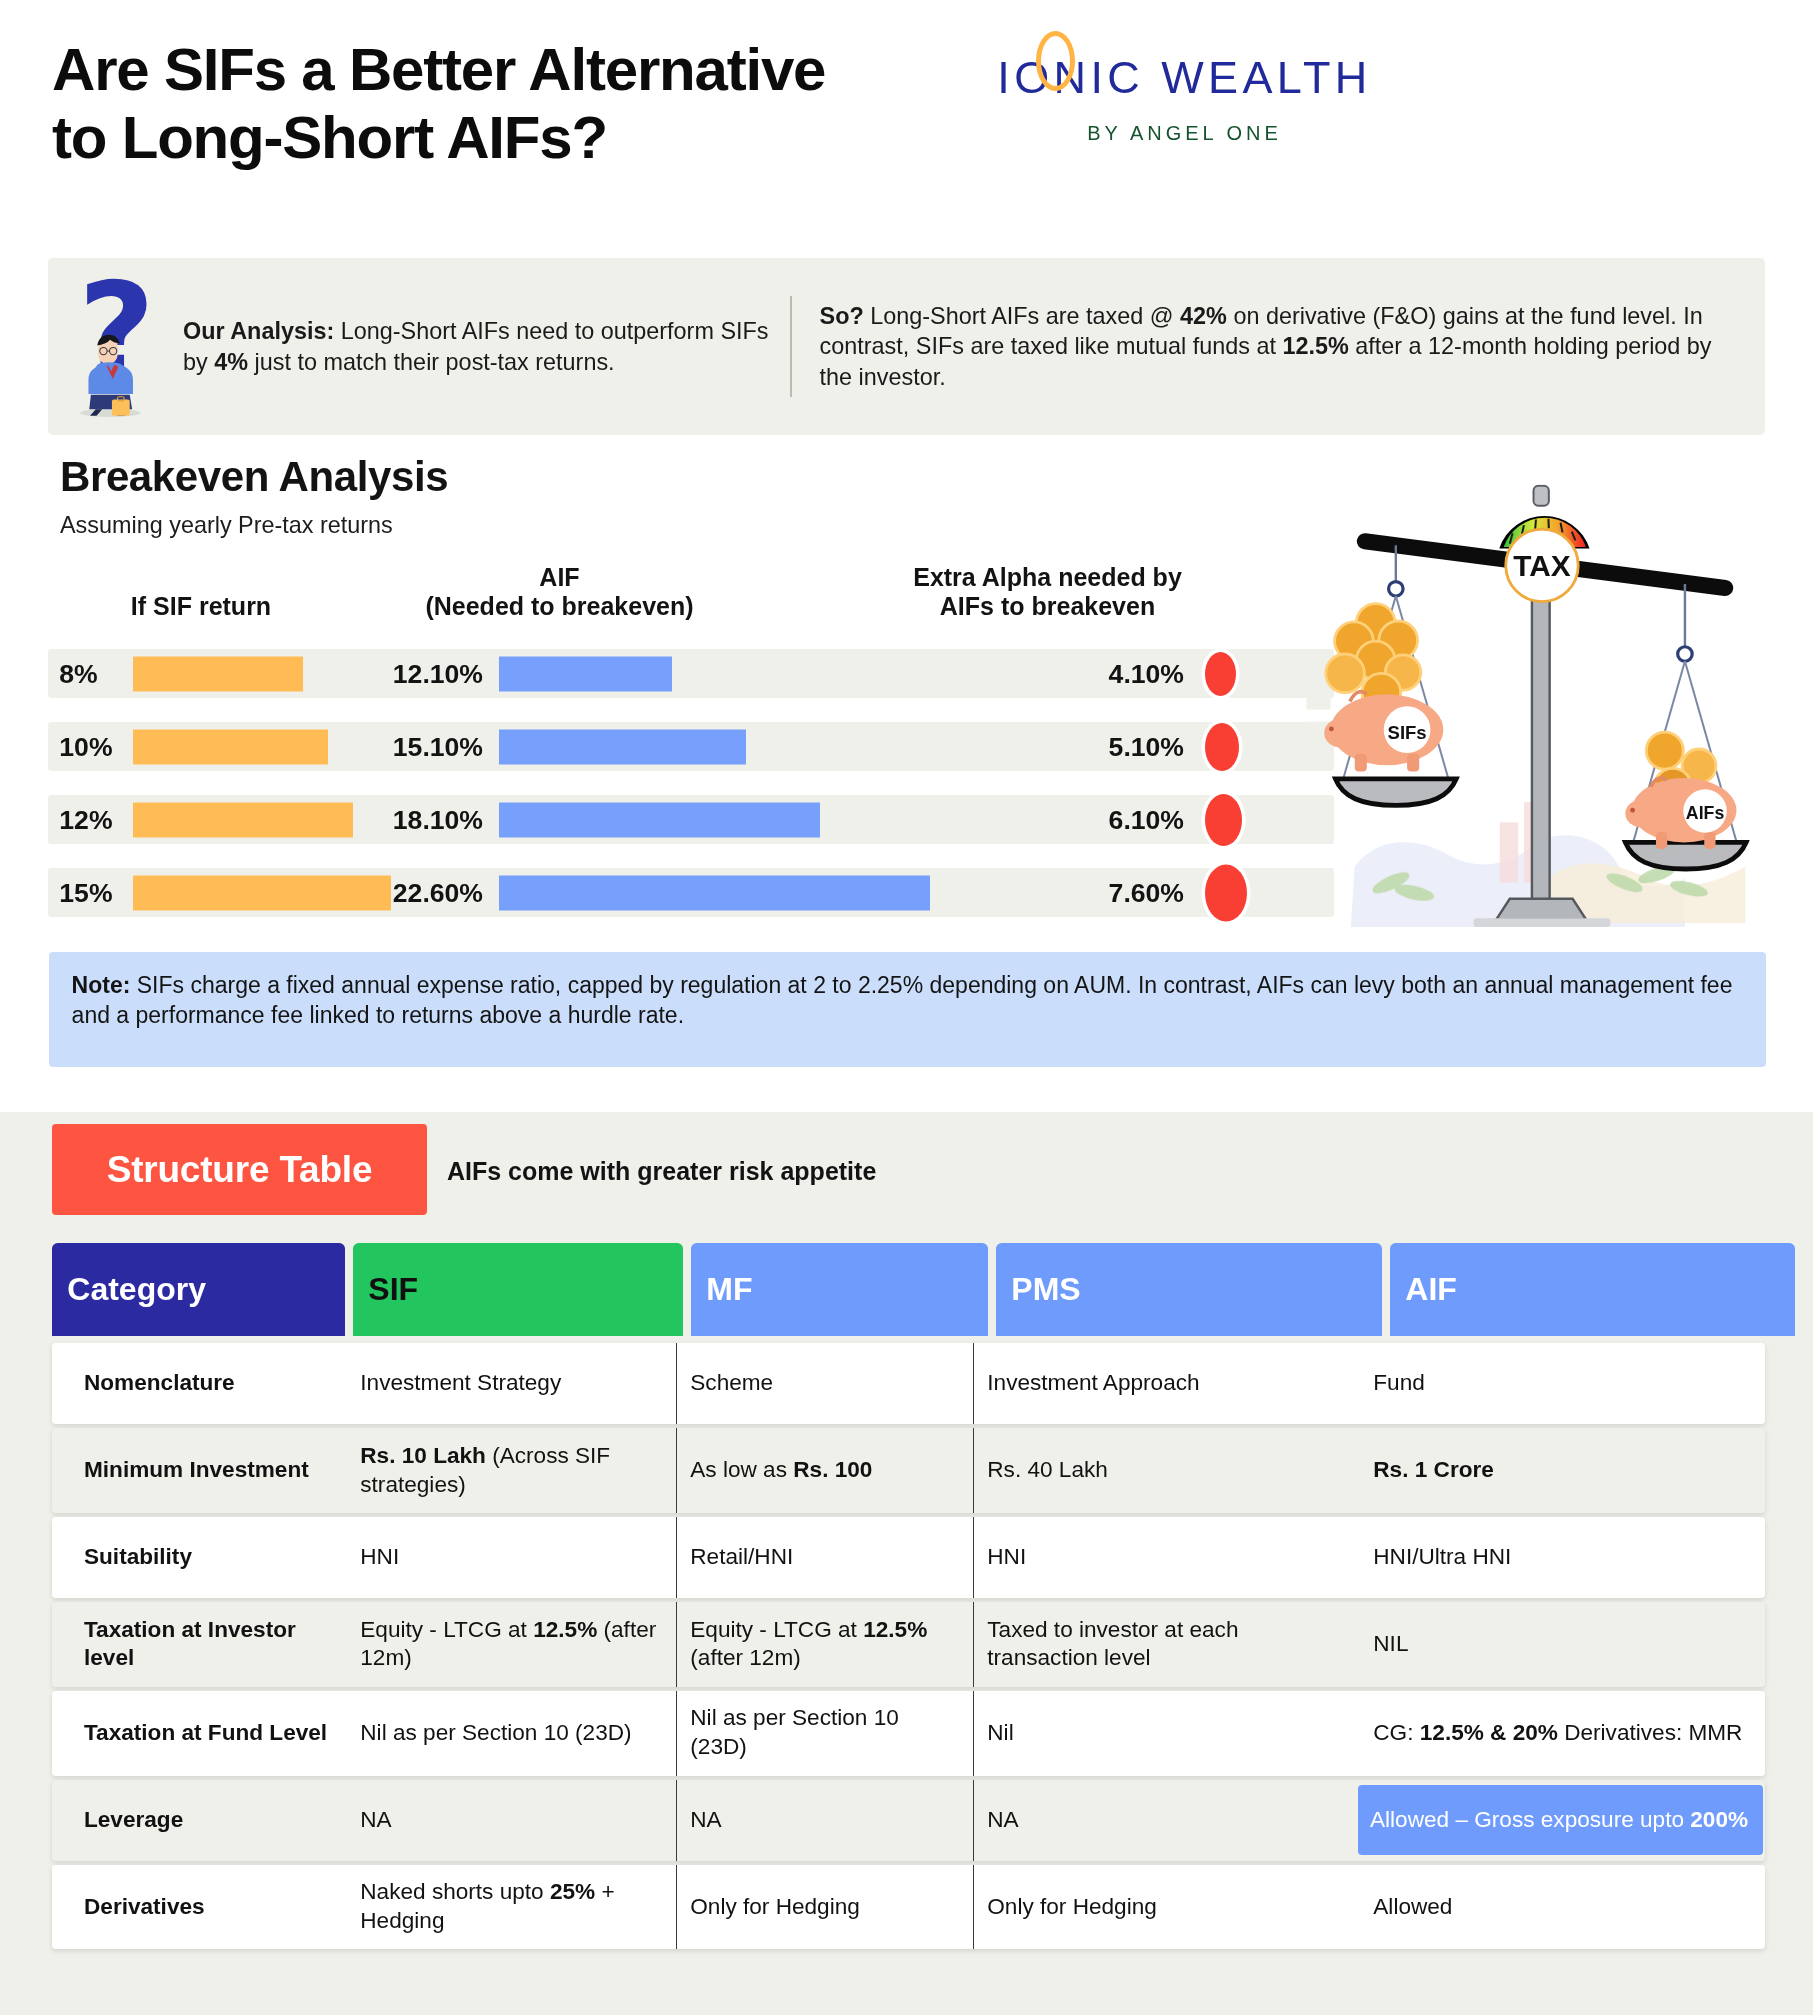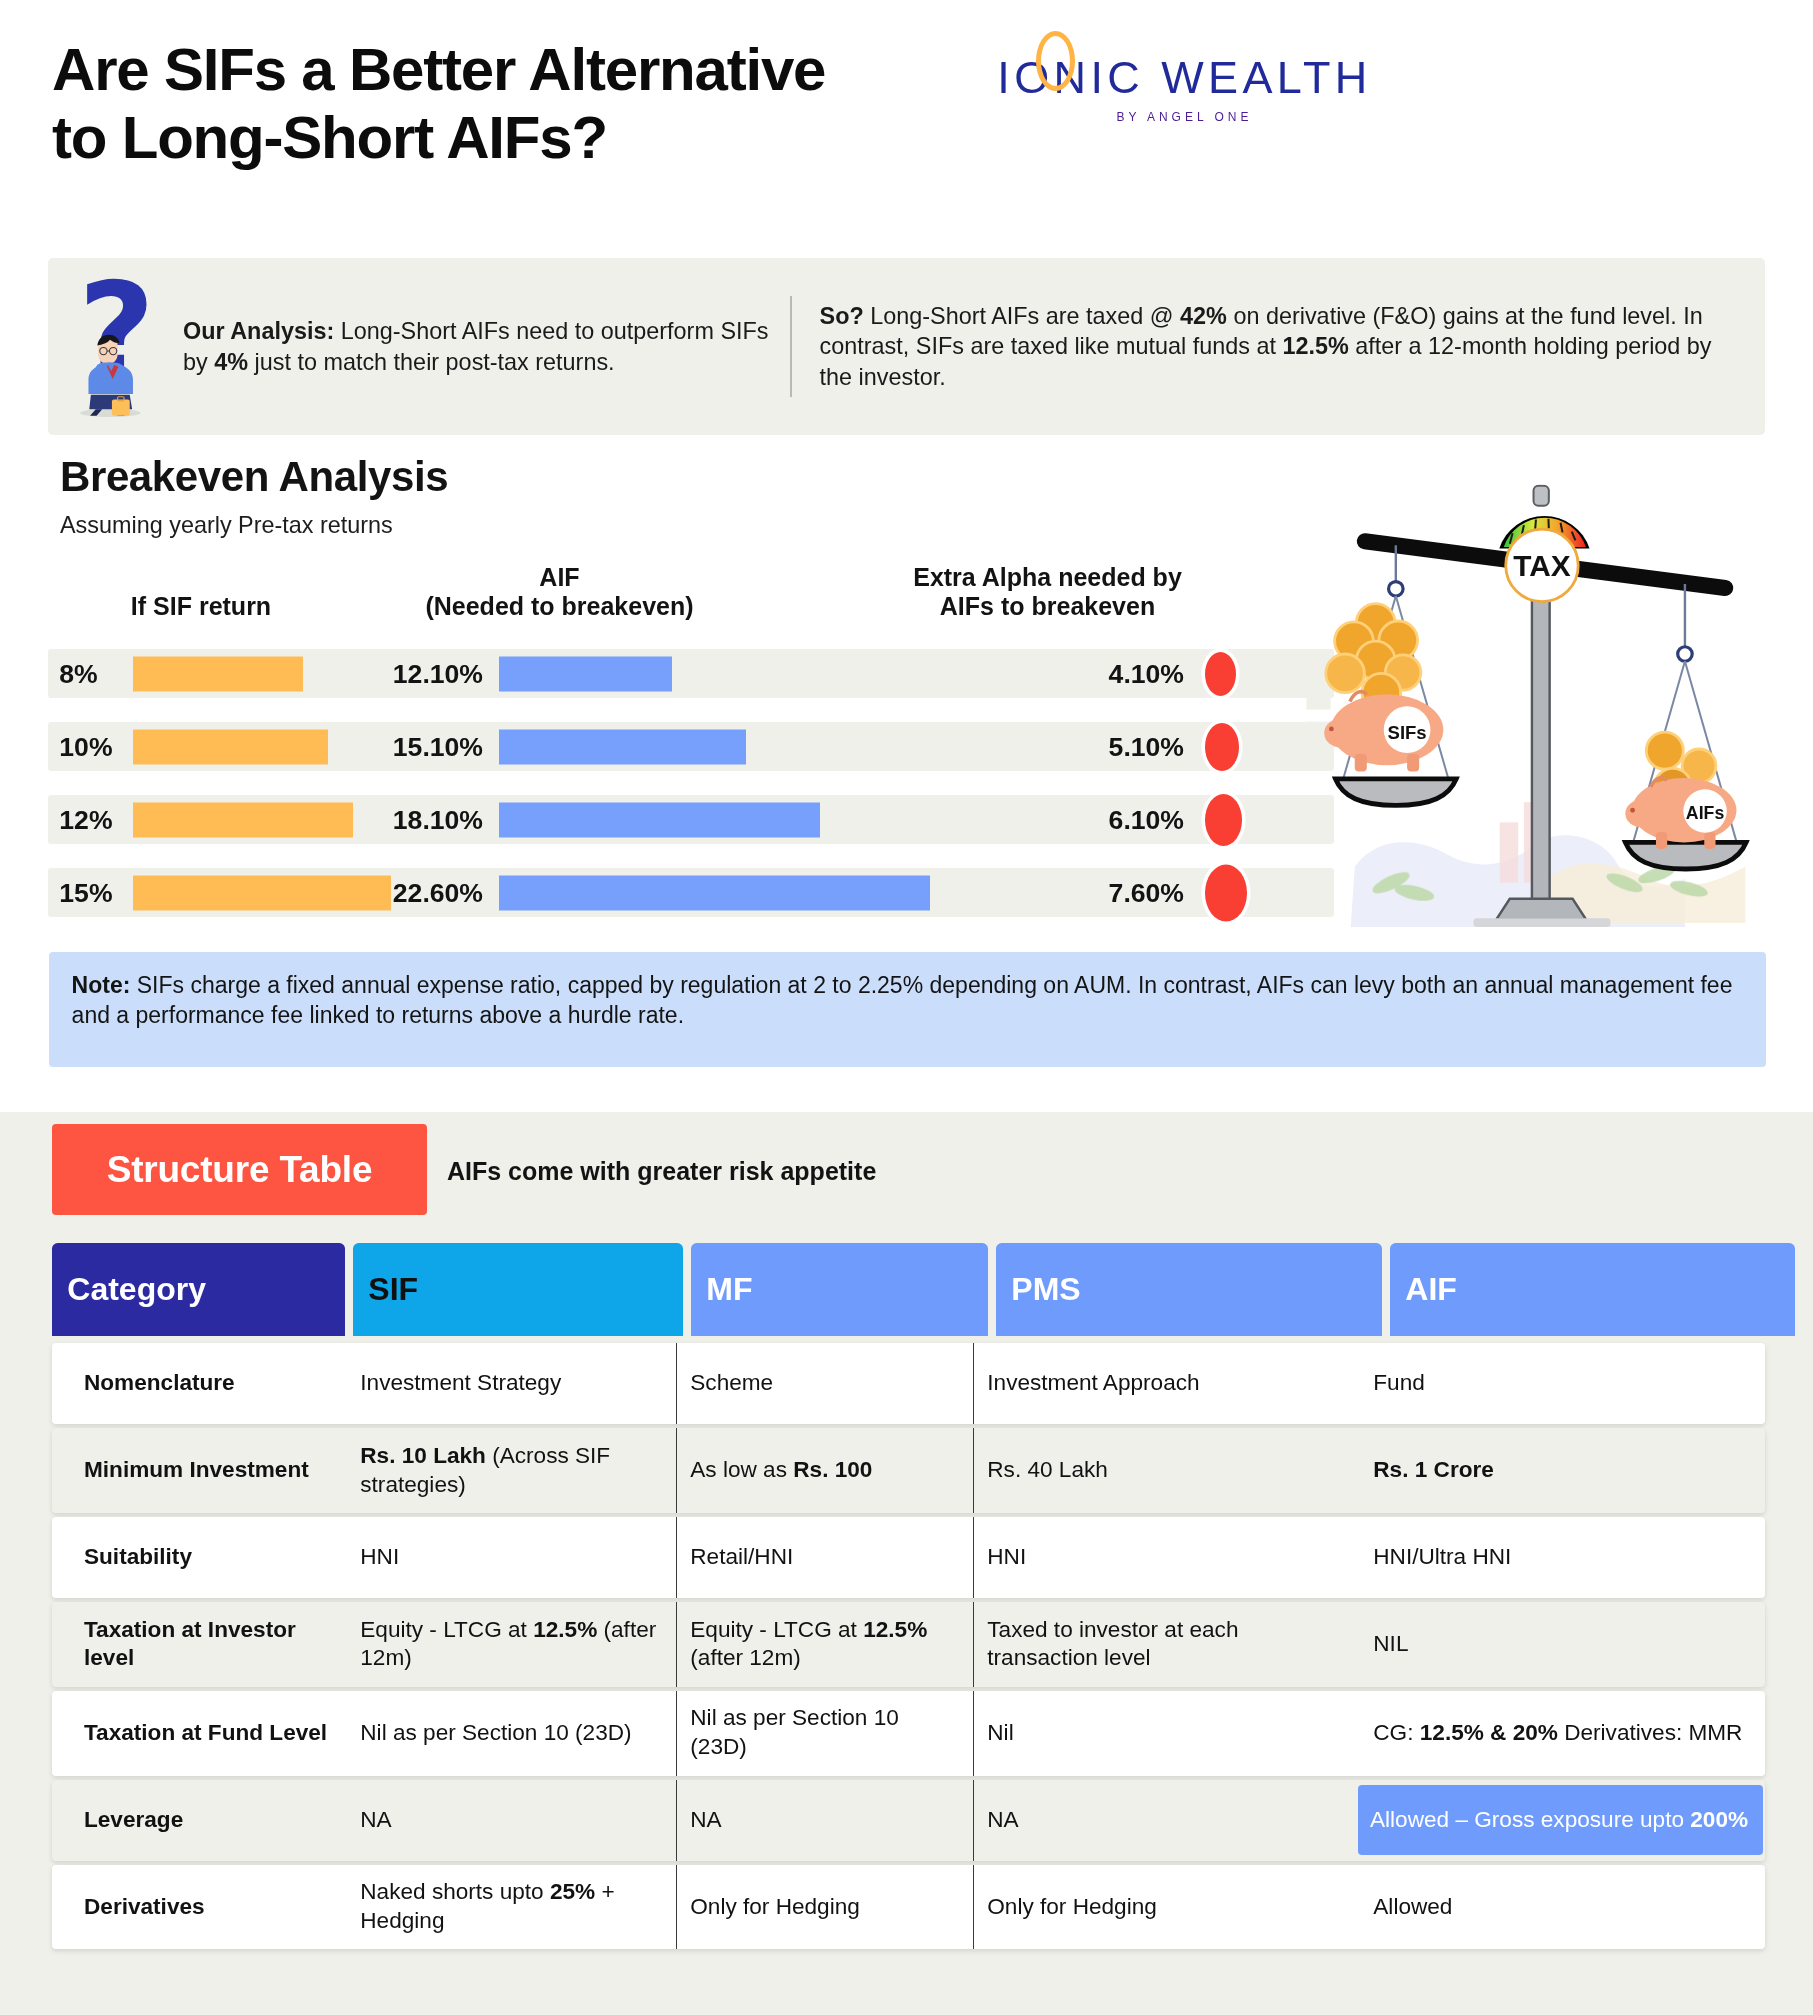--- a/index.html
+++ b/index.html
@@ -23,21 +23,21 @@
   .logo { position: absolute; right: 52px; top: 52px; text-align: center; width: 419px;}
   .logo-main {
     font-size: 45px; letter-spacing: 4.4px; color: #202a9a; font-weight: 400;
     white-space: nowrap; position: relative; display: inline-block;
   }
   .logo-ring {
     position: absolute; left: 39px; top: -21px; width: 39px; height: 60px;
     border: 5.2px solid #ffb444; border-radius: 50%; z-index: 2;
   }
   .logo-sub {
-    font-size: 12px; letter-spacing: 4px; color: #4c1d95; margin-top: 6px;
+    font-size: 20px; letter-spacing: 4px; color: #14532d; margin-top: 18px;
   }
 
   
   .analysis {
     position: absolute; left: 48px; top: 258px; width: 1717px; height: 177px;
     background: #eff0ea; border-radius: 4.8px;
     display: flex; align-items: center;
   }
   .analysis-left {
     width: 742px; display: flex; align-items: center; padding-left: 22px; height: 100%;
@@ -143,21 +143,21 @@
 
   .head-row { margin-bottom: 7.3px; }
   .head-row .tcell {
     height: 93px; border-radius: 5.6px 5.6px 0 0;
     display: flex; align-items: center; padding-left: 15.3px;
     margin-right: 8px;
     font-size: 32px; font-weight: 800; color: #ffffff;
   }
   .head-row .tcell:last-child { margin-right: 0; }
   .h-cat { background: #2b2aa0; }
-  .h-sif { background: #0ea5e9; color: #101010 !important; }
+  .h-sif { background: #22c55e; color: #101010 !important; }
   .h-blue{ background: #6f9cfc; }
 
   .body-row {
     position: relative; border-radius: 4px; margin-bottom: 4px;
     box-shadow: 0 2px 5.6px rgba(0,0,0,0.12);
   }
   .body-row.white { background: #ffffff; }
   .body-row.grey  { background: #eff0ea; }
   .body-row .tcell {
     display: flex; align-items: center; padding: 13.7px 12px 13.7px 15.3px;

